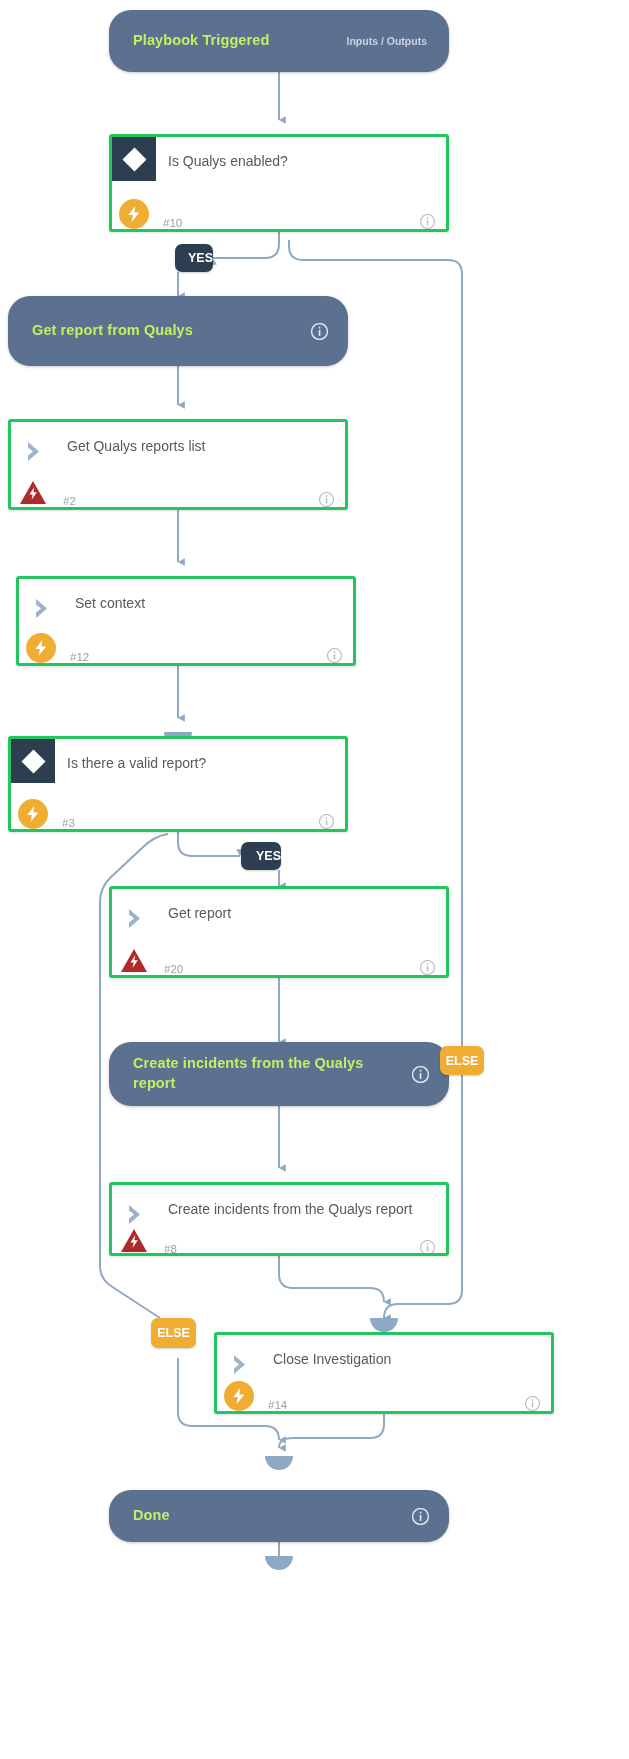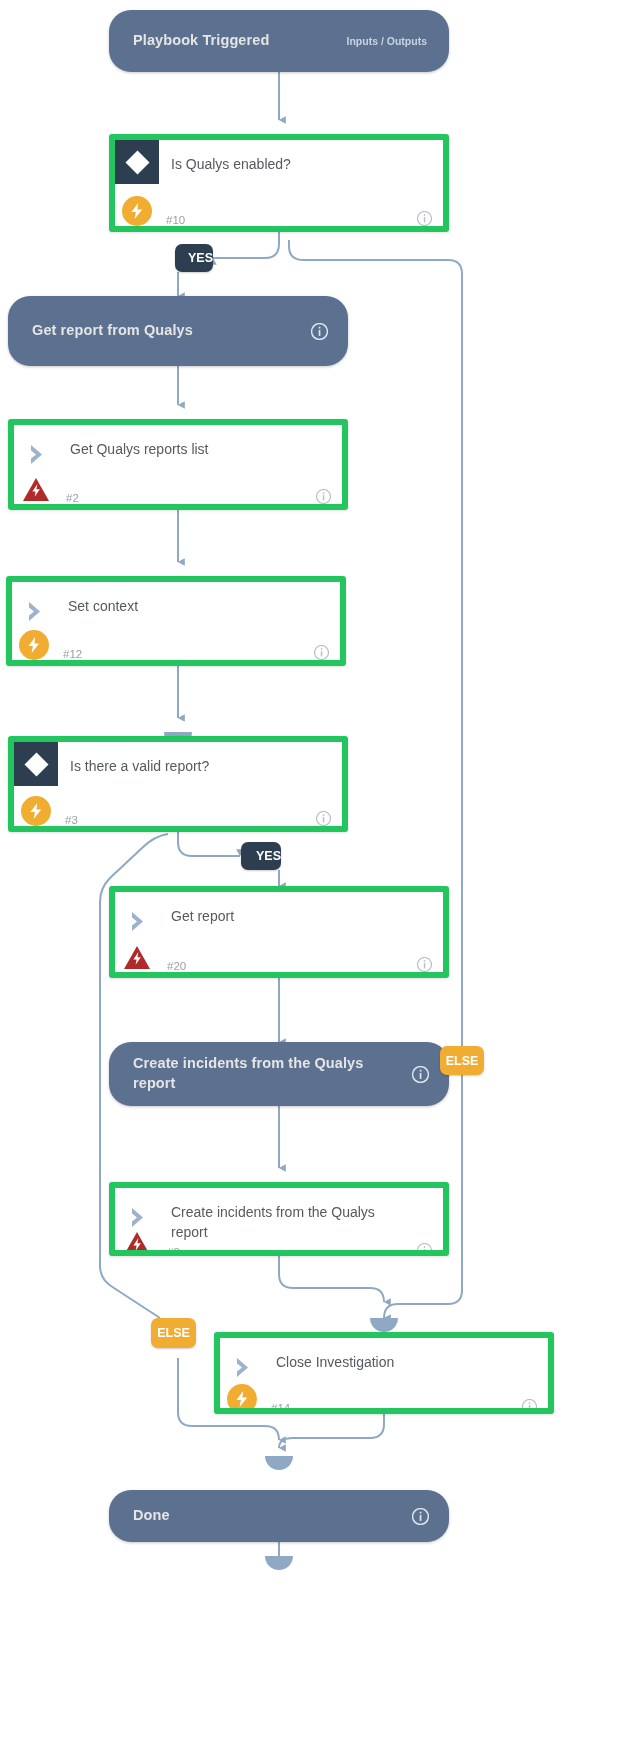--- a/index.html
+++ b/index.html
@@ -30,40 +30,40 @@
     border-radius: 22px;
     color: #ffffff;
     display: flex;
     align-items: center;
     box-shadow: 0 1px 3px rgba(0,0,0,0.22);
     z-index: 5;
   }
   .pill-title {
     font-size: 14.5px;
     font-weight: bold;
-    color: #e5e5e5;
+    color: #bef264;
     letter-spacing: 0.1px;
     line-height: 1.35;
     flex: 1 1 auto;
     padding-left: 24px;
     padding-right: 8px;
   }
   .pill-right {
     font-size: 10.5px;
     font-weight: bold;
     color: #c9d3e2;
     padding-right: 22px;
     white-space: nowrap;
   }
 
   
   .card {
     position: absolute;
     background: #ffffff;
-    border: 6px solid #22c55e;
+    border: 3px solid #22c55e;
     border-radius: 3px;
     box-shadow: 0 1px 3px rgba(0,0,0,0.13);
     z-index: 5;
     display: flex;
     flex-direction: column;
     overflow: hidden;
   }
   .card-head {
     display: flex;
     align-items: flex-start;
@@ -293,21 +293,21 @@
       <span class="info">
         <svg width="15" height="15" viewBox="0 0 15 15">
             <circle cx="7.5" cy="7.5" r="7" fill="none" stroke="#b9bfc6" stroke-width="1.2"></circle>
             <rect x="6.8" y="6.1" width="1.5" height="5.3" fill="#b9bfc6"></rect>
             <rect x="6.8" y="3.3" width="1.5" height="1.6" fill="#b9bfc6"></rect>
           </svg>
       </span>
     </div>
   </div>
 
-  <div class="card" style="left:6px; top:576px; width:340px; height:90px;">
+  <div class="card" style="left:16px; top:576px; width:340px; height:90px;">
     <div class="card-head">
       <span class="chev">
         <svg width="15" height="19" viewBox="0 0 15 19">
             <path d="M2,0 L13,9.5 L2,19 L2,13.5 L7,9.5 L2,5.5 Z" fill="#9db3cc"></path>
           </svg>
       </span>
       <span class="card-title">Set context</span>
     </div>
     <div class="card-foot">
       <span class="bolt-circle">

